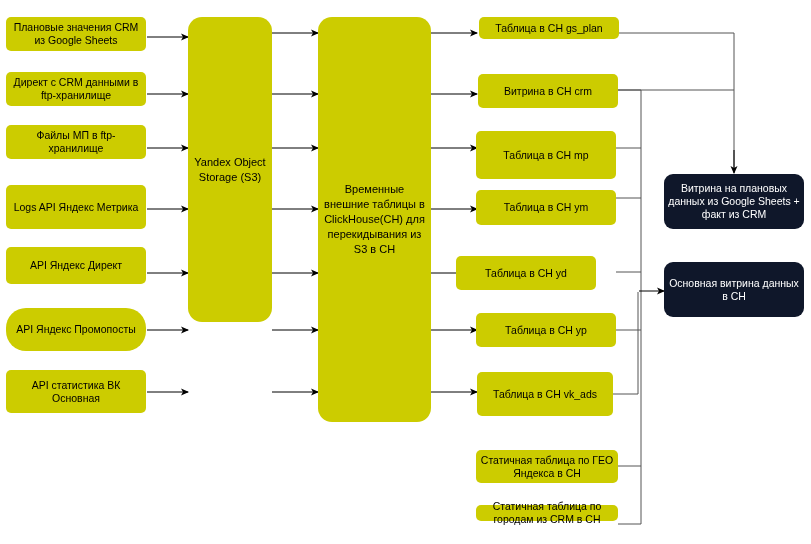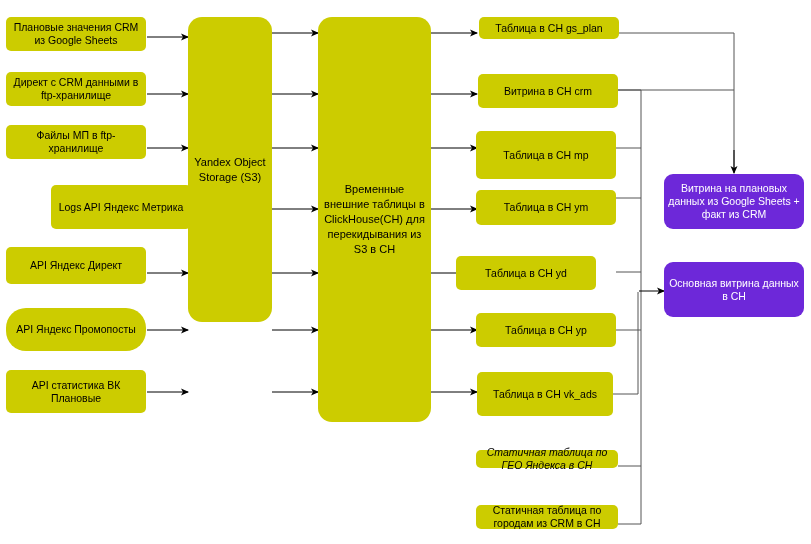--- a/index.html
+++ b/index.html
@@ -3,21 +3,21 @@
 <meta charset="utf-8">
 <style>
   html, body { margin:0; padding:0; background:#ffffff; }
   body { width:811px; height:544px; position:relative; overflow:hidden;
          font-family:"Liberation Sans", sans-serif; }
   #wires { position:absolute; left:0; top:0; width:811px; height:544px; }
   .node { position:absolute; box-sizing:border-box; display:flex; align-items:center;
           justify-content:center; text-align:center; color:#000; border-radius:5px;
           font-size:10.5px; line-height:13px; padding:0 3px; }
   .y { background:#cccc00; }
-  .b { background:#6d28d9; color:#fff; border-radius:9px; font-size:10.5px; }
+  .b { background:#0f172a; color:#fff; border-radius:9px; font-size:10.5px; }
   .big { border-radius:14px; font-size:11px; line-height:15px; }
 </style>
 </head>
 <body>
 
 <svg id="wires" xmlns="http://www.w3.org/2000/svg">
   <defs>
     <marker id="arr" markerWidth="8" markerHeight="8" refX="7" refY="4" orient="auto" markerUnits="userSpaceOnUse">
       <path d="M0,0.5 L8,4 L0,7.5 L2,4 Z" fill="#000"></path>
     </marker>
@@ -69,31 +69,31 @@
 
 <div class="node y" style="left:6px;top:17px;width:140px;height:34px;">
     <span>Плановые значения CRM из Google Sheets</span>
   </div>
 <div class="node y" style="left:6px;top:72px;width:140px;height:34px;">
     <span>Директ с CRM данными в ftp-хранилище</span>
   </div>
 <div class="node y" style="left:6px;top:125px;width:140px;height:34px;">
     <span>Файлы МП в ftp-хранилище</span>
   </div>
-<div class="node y" style="left:6px;top:185px;width:140px;height:44px;margin-left:45px;">
+<div class="node y" style="left:6px;top:185px;width:140px;height:44px;">
     <span>Logs API Яндекс Метрика</span>
   </div>
 <div class="node y" style="left:6px;top:247px;width:140px;height:37px;">
     <span>API Яндекс Директ</span>
   </div>
 <div class="node y" style="left:6px;top:308px;width:140px;height:43px;border-radius:20px;">
     <span>API Яндекс Промопосты</span>
   </div>
 <div class="node y" style="left:6px;top:370px;width:140px;height:43px;">
-    <span>API статистика ВК Плановые</span>
+    <span>API статистика ВК Основная</span>
   </div>
 
 <div class="node y big" style="left:188px;top:17px;width:84px;height:305px;">
     <span>Yandex Object Storage (S3)</span>
   </div>
 
 <div class="node y big" style="left:318px;top:17px;width:113px;height:405px;">
     <span>Временные внешние таблицы в ClickHouse(CH) для перекидывания из S3 в CH</span>
   </div>
 
@@ -111,24 +111,24 @@
   </div>
 <div class="node y" style="left:456px;top:256px;width:140px;height:34px;">
     <span>Таблица в CH yd</span>
   </div>
 <div class="node y" style="left:476px;top:313px;width:140px;height:34px;">
     <span>Таблица в CH yp</span>
   </div>
 <div class="node y" style="left:477px;top:372px;width:136px;height:44px;text-align:right;">
     <span>Таблица в CH vk_ads</span>
   </div>
-<div class="node y" style="left:476px;top:450px;width:142px;height:18px;font-style:italic;">
+<div class="node y" style="left:476px;top:450px;width:142px;height:33px;">
     <span>Статичная таблица по ГЕО Яндекса в CH</span>
   </div>
-<div class="node y" style="left:476px;top:505px;width:142px;height:24px;align-items:center;">
+<div class="node y" style="left:476px;top:505px;width:142px;height:16px;align-items:center;">
     <span>Статичная таблица по городам из CRM в CH</span>
   </div>
 
 <div class="node b" style="left:664px;top:174px;width:140px;height:55px;">
     <span>Витрина на плановых данных из Google Sheets + факт из CRM</span>
   </div>
 <div class="node b" style="left:664px;top:262px;width:140px;height:55px;">
     <span>Основная витрина данных в CH</span>
   </div>
 

